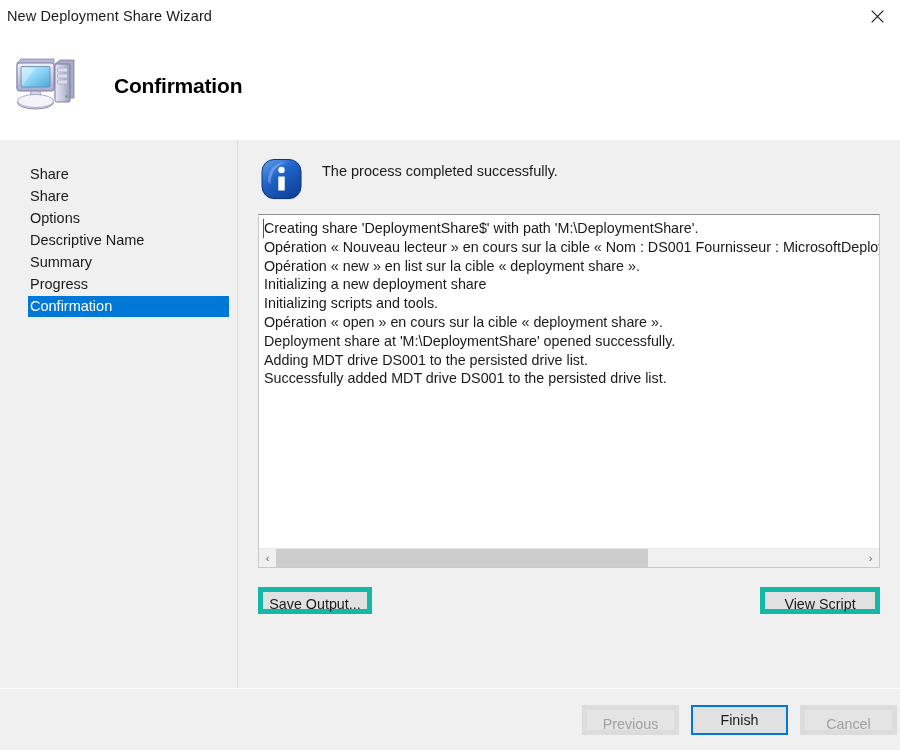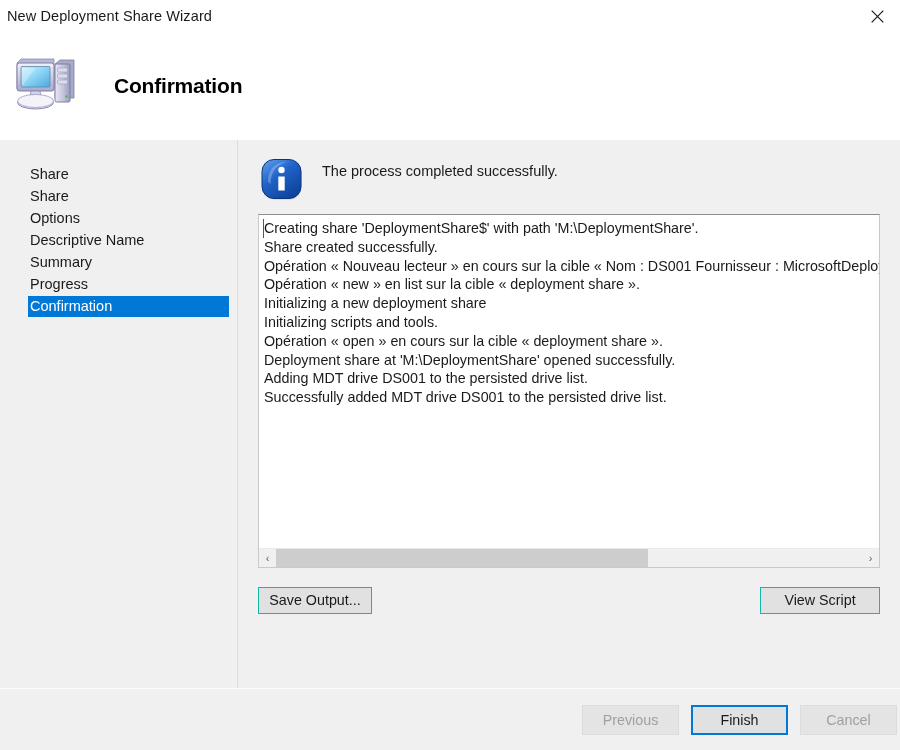--- a/index.html
+++ b/index.html
@@ -212,21 +212,21 @@
     justify-content: space-between;
     padding-top: 8px;
     box-sizing: border-box;
   }
 
   .btn {
     font-family: "Liberation Sans", sans-serif;
     font-size: 14.3px;
     color: #1a1a1a;
     background: #e1e1e1;
-    border: 1px solid #14b8a6;
+    border: 5px solid #14b8a6;
     padding: 0;
     height: 27px;
     min-width: 114px;
     cursor: default;
     box-sizing: border-box;
     line-height: 25px;
     text-align: center;
     white-space: nowrap;
   }
   .btn.wide { min-width: 120px; }
@@ -349,21 +349,20 @@
             <circle cx="21.5" cy="12" r="3.2" fill="#ffffff"></circle>
             <path d="M18.3 18.5 L24.7 18.5 L24.7 32.5 L18.3 32.5 Z" fill="#ffffff"></path>
           </svg>
         </div>
         <div class="status-text">The process completed successfully.</div>
       </div>
 
       <div class="logbox">
         <div class="log-lines">
           <div class="log-line first">Creating share 'DeploymentShare$' with path 'M:\DeploymentShare'.</div>
-          <div class="log-line">Share created successfully.</div>
           <div class="log-line">Opération « Nouveau lecteur » en cours sur la cible « Nom : DS001 Fournisseur : MicrosoftDeploymentT</div>
           <div class="log-line">Opération « new » en list sur la cible « deployment share ».</div>
           <div class="log-line">Initializing a new deployment share</div>
           <div class="log-line">Initializing scripts and tools.</div>
           <div class="log-line">Opération « open » en cours sur la cible « deployment share ».</div>
           <div class="log-line">Deployment share at 'M:\DeploymentShare' opened successfully.</div>
           <div class="log-line">Adding MDT drive DS001 to the persisted drive list.</div>
           <div class="log-line">Successfully added MDT drive DS001 to the persisted drive list.</div>
         </div>
         <div class="hscroll">

